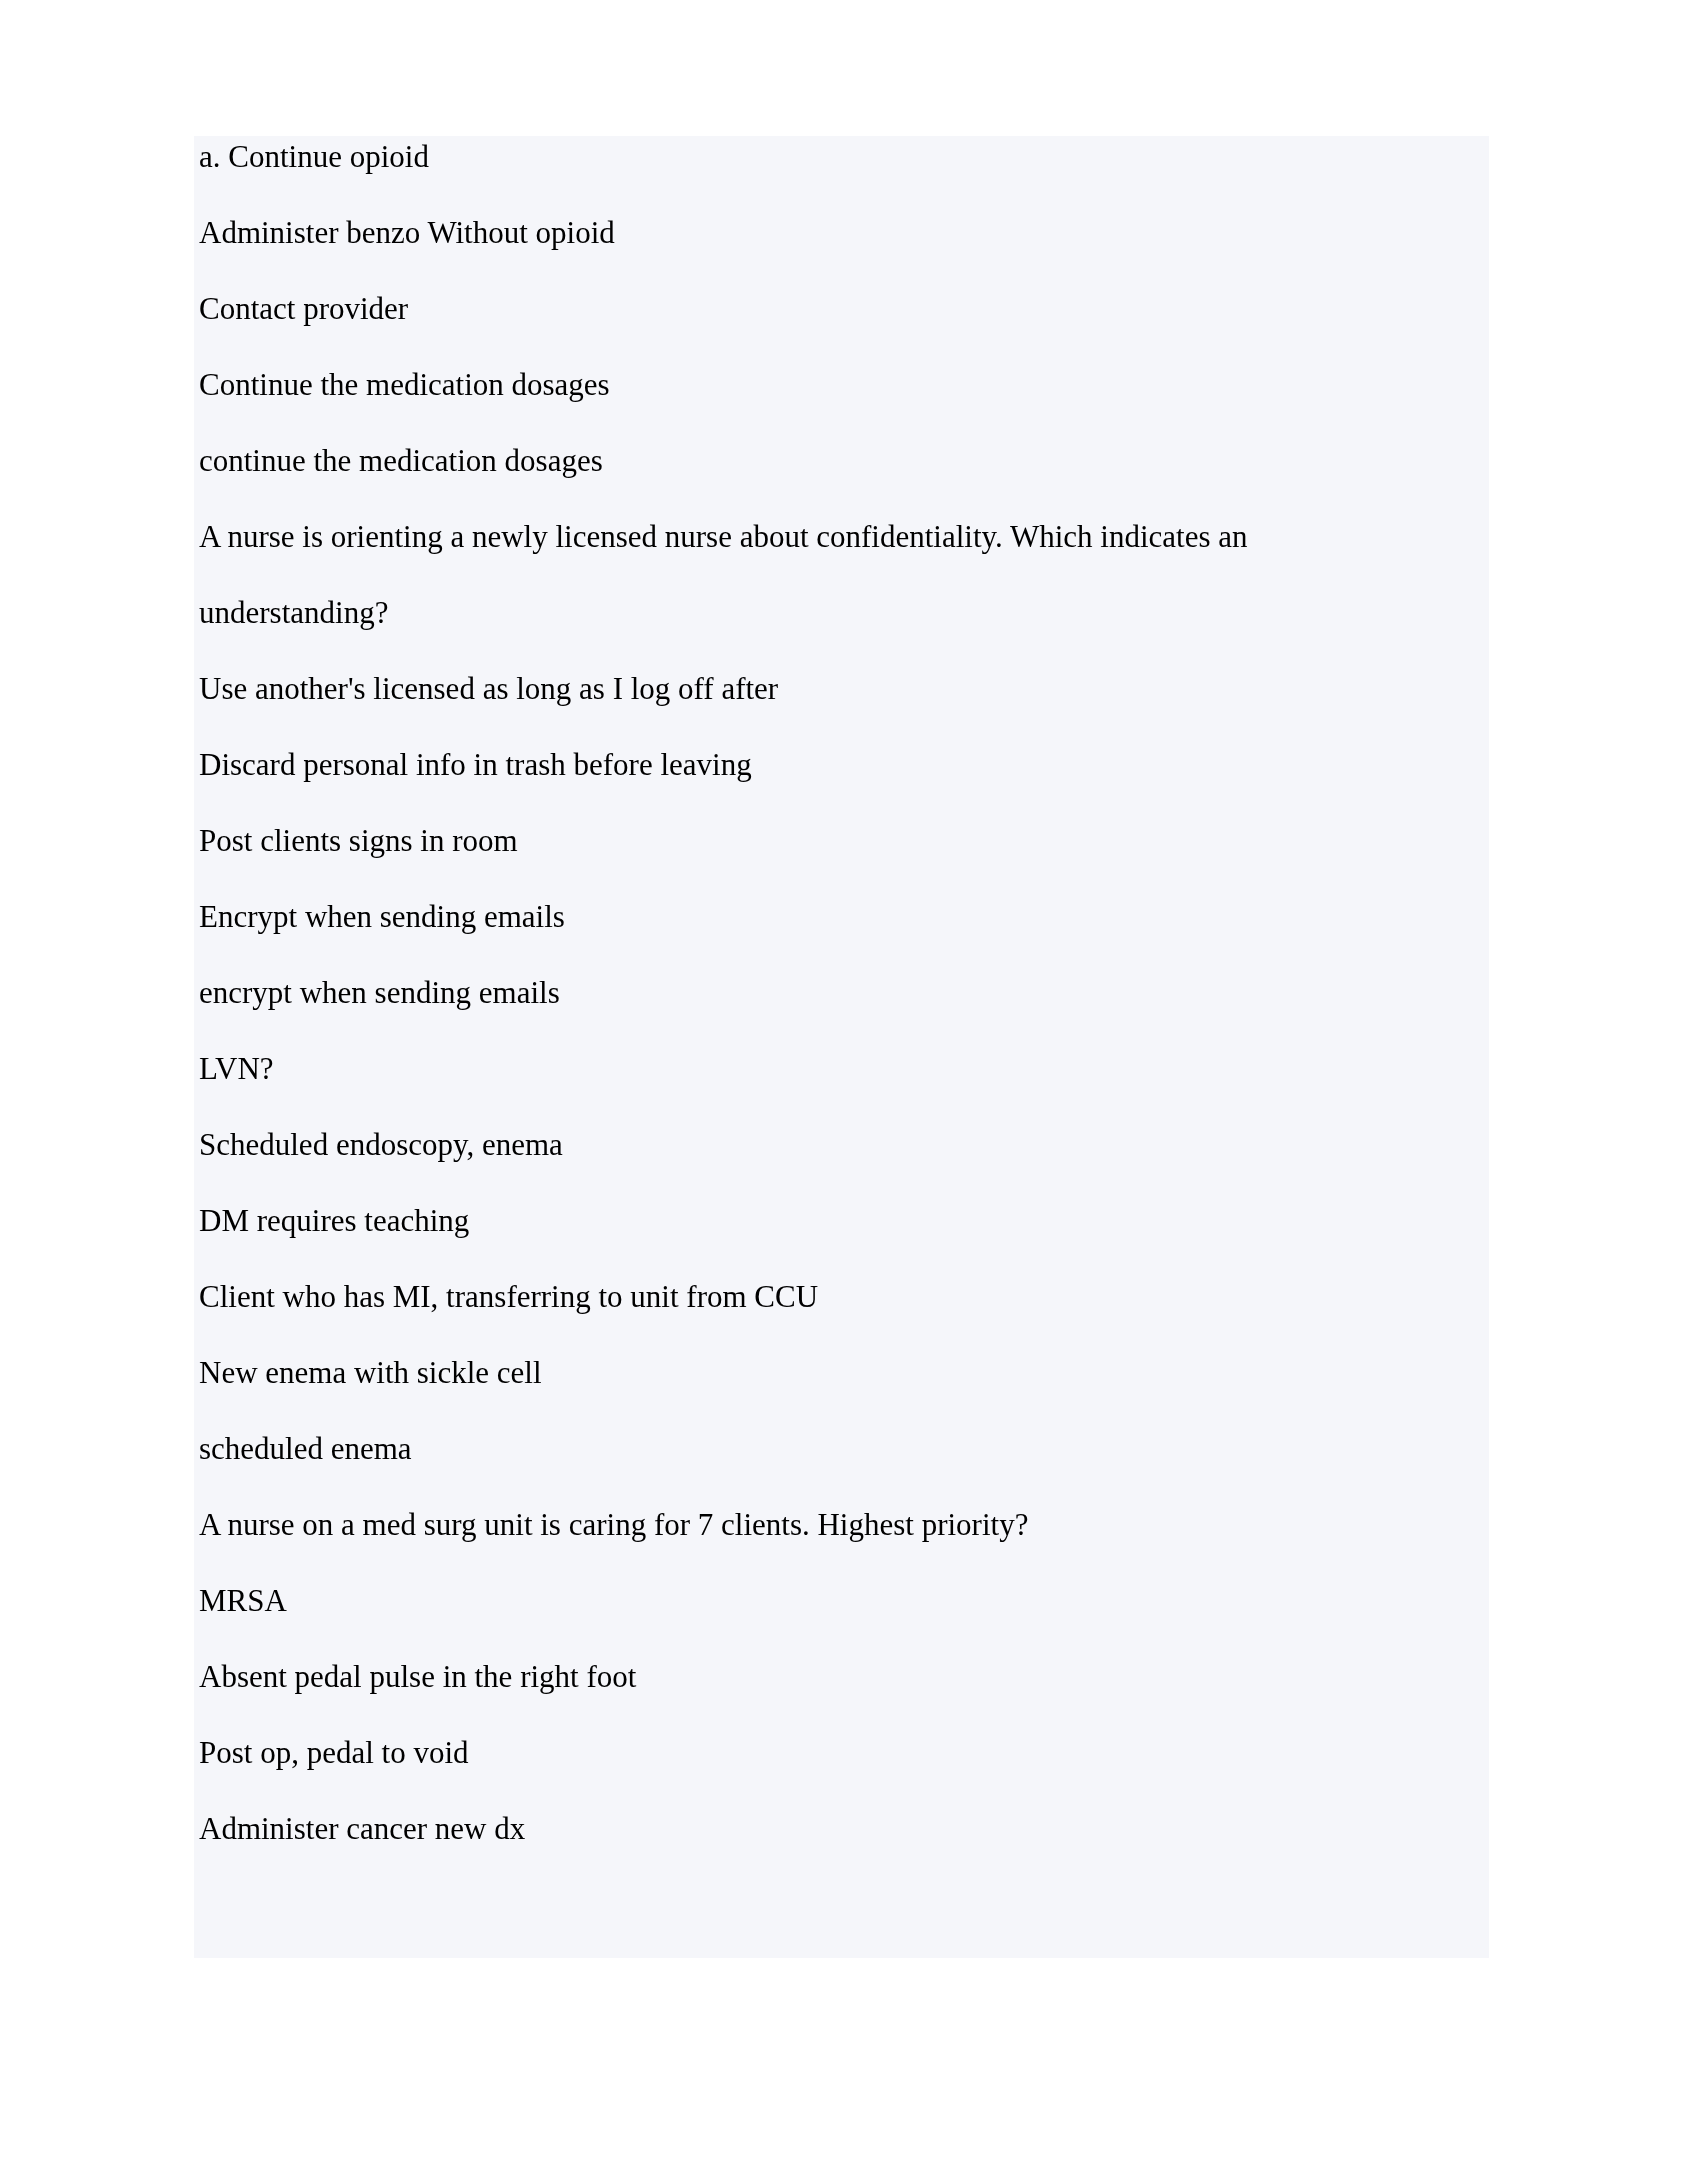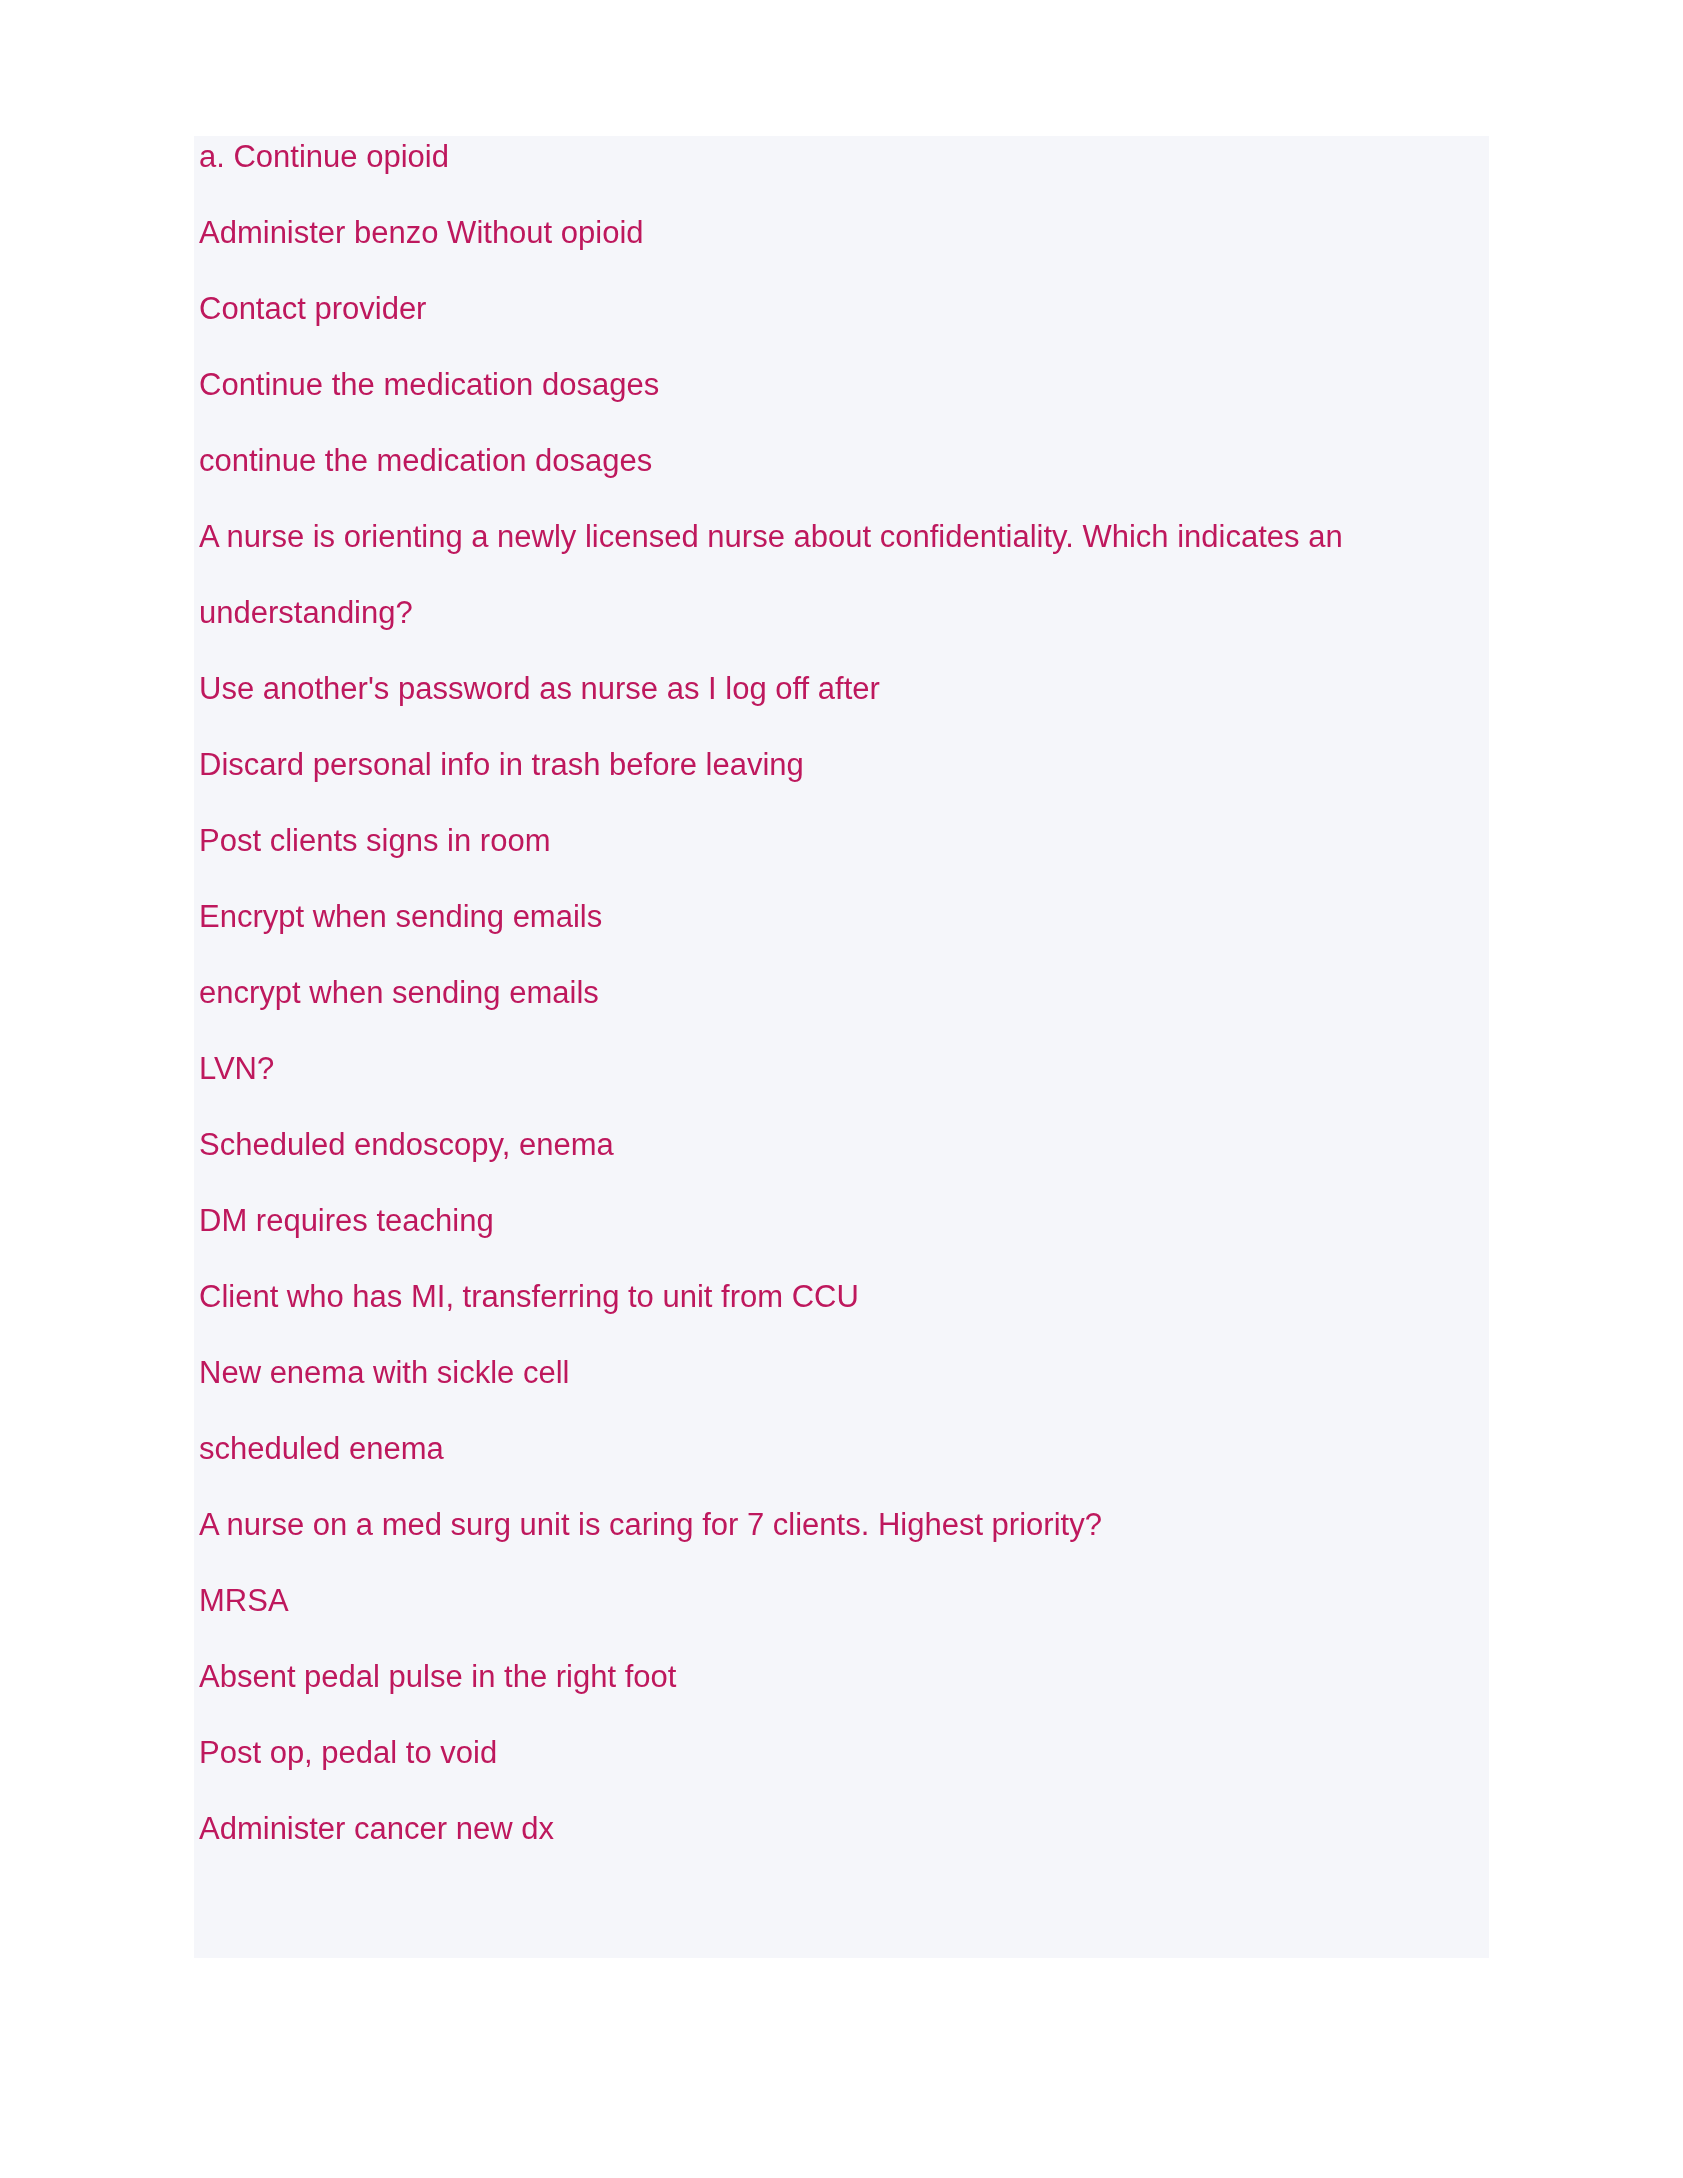--- a/index.html
+++ b/index.html
@@ -22,44 +22,44 @@
       background: #f5f6fa;
     }
     .text-block {
       position: absolute;
       left: 199px;
       top: 119px;
       width: 1297px;
       margin: 0;
       padding: 0;
       list-style: none;
-      font-family: Liberation Sans, sans-serif;
+      font-family: Liberation Serif, serif;
       font-size: 31px;
       line-height: 76px;
-      color: #be185d;
+      color: #000000;
     }
     .text-block li {
       white-space: nowrap;
       height: 76px;
     }
   </style>
 </head>
 <body>
 
 <div class="shade-box"></div>
 
 <ul class="text-block">
   <li>a. Continue opioid</li>
   <li>Administer benzo Without opioid</li>
   <li>Contact provider</li>
   <li>Continue the medication dosages</li>
   <li>continue the medication dosages</li>
   <li>A nurse is orienting a newly licensed nurse about confidentiality. Which indicates an</li>
   <li>understanding?</li>
-  <li>Use another's password as nurse as I log off after</li>
+  <li>Use another's licensed as long as I log off after</li>
   <li>Discard personal info in trash before leaving</li>
   <li>Post clients signs in room</li>
   <li>Encrypt when sending emails</li>
   <li>encrypt when sending emails</li>
   <li>LVN?</li>
   <li>Scheduled endoscopy, enema</li>
   <li>DM requires teaching</li>
   <li>Client who has MI, transferring to unit from CCU</li>
   <li>New enema with sickle cell</li>
   <li>scheduled enema</li>

